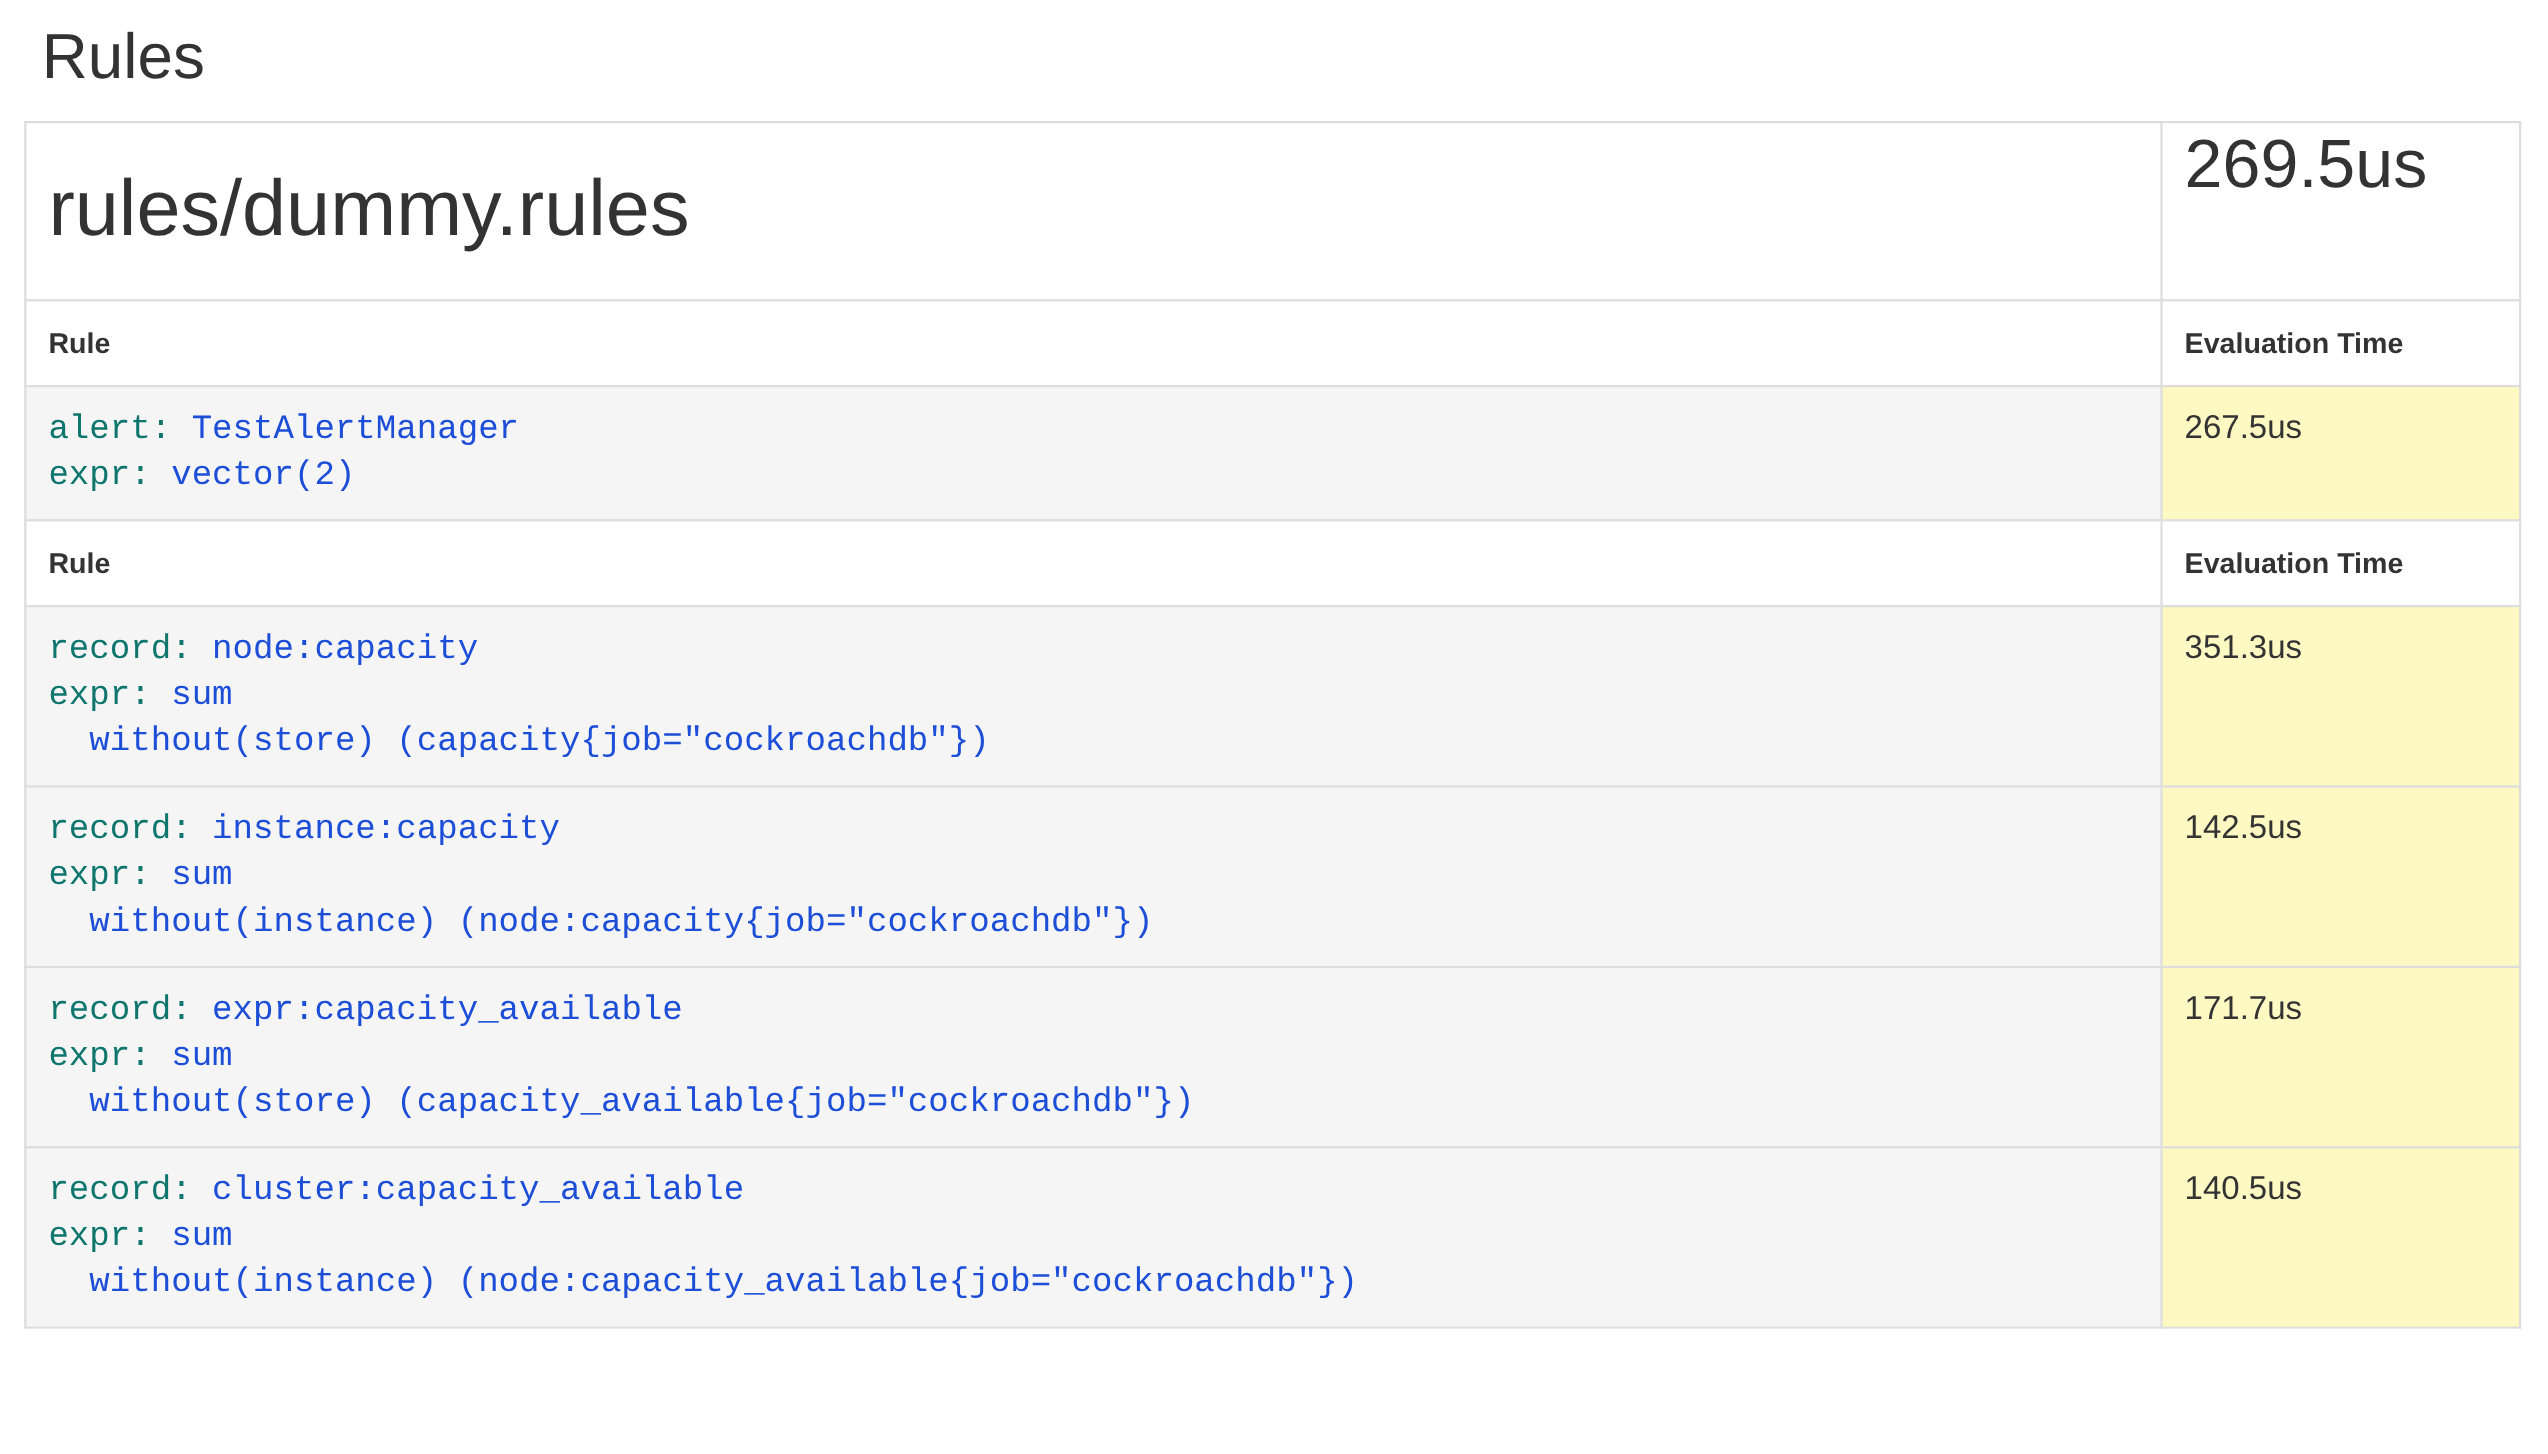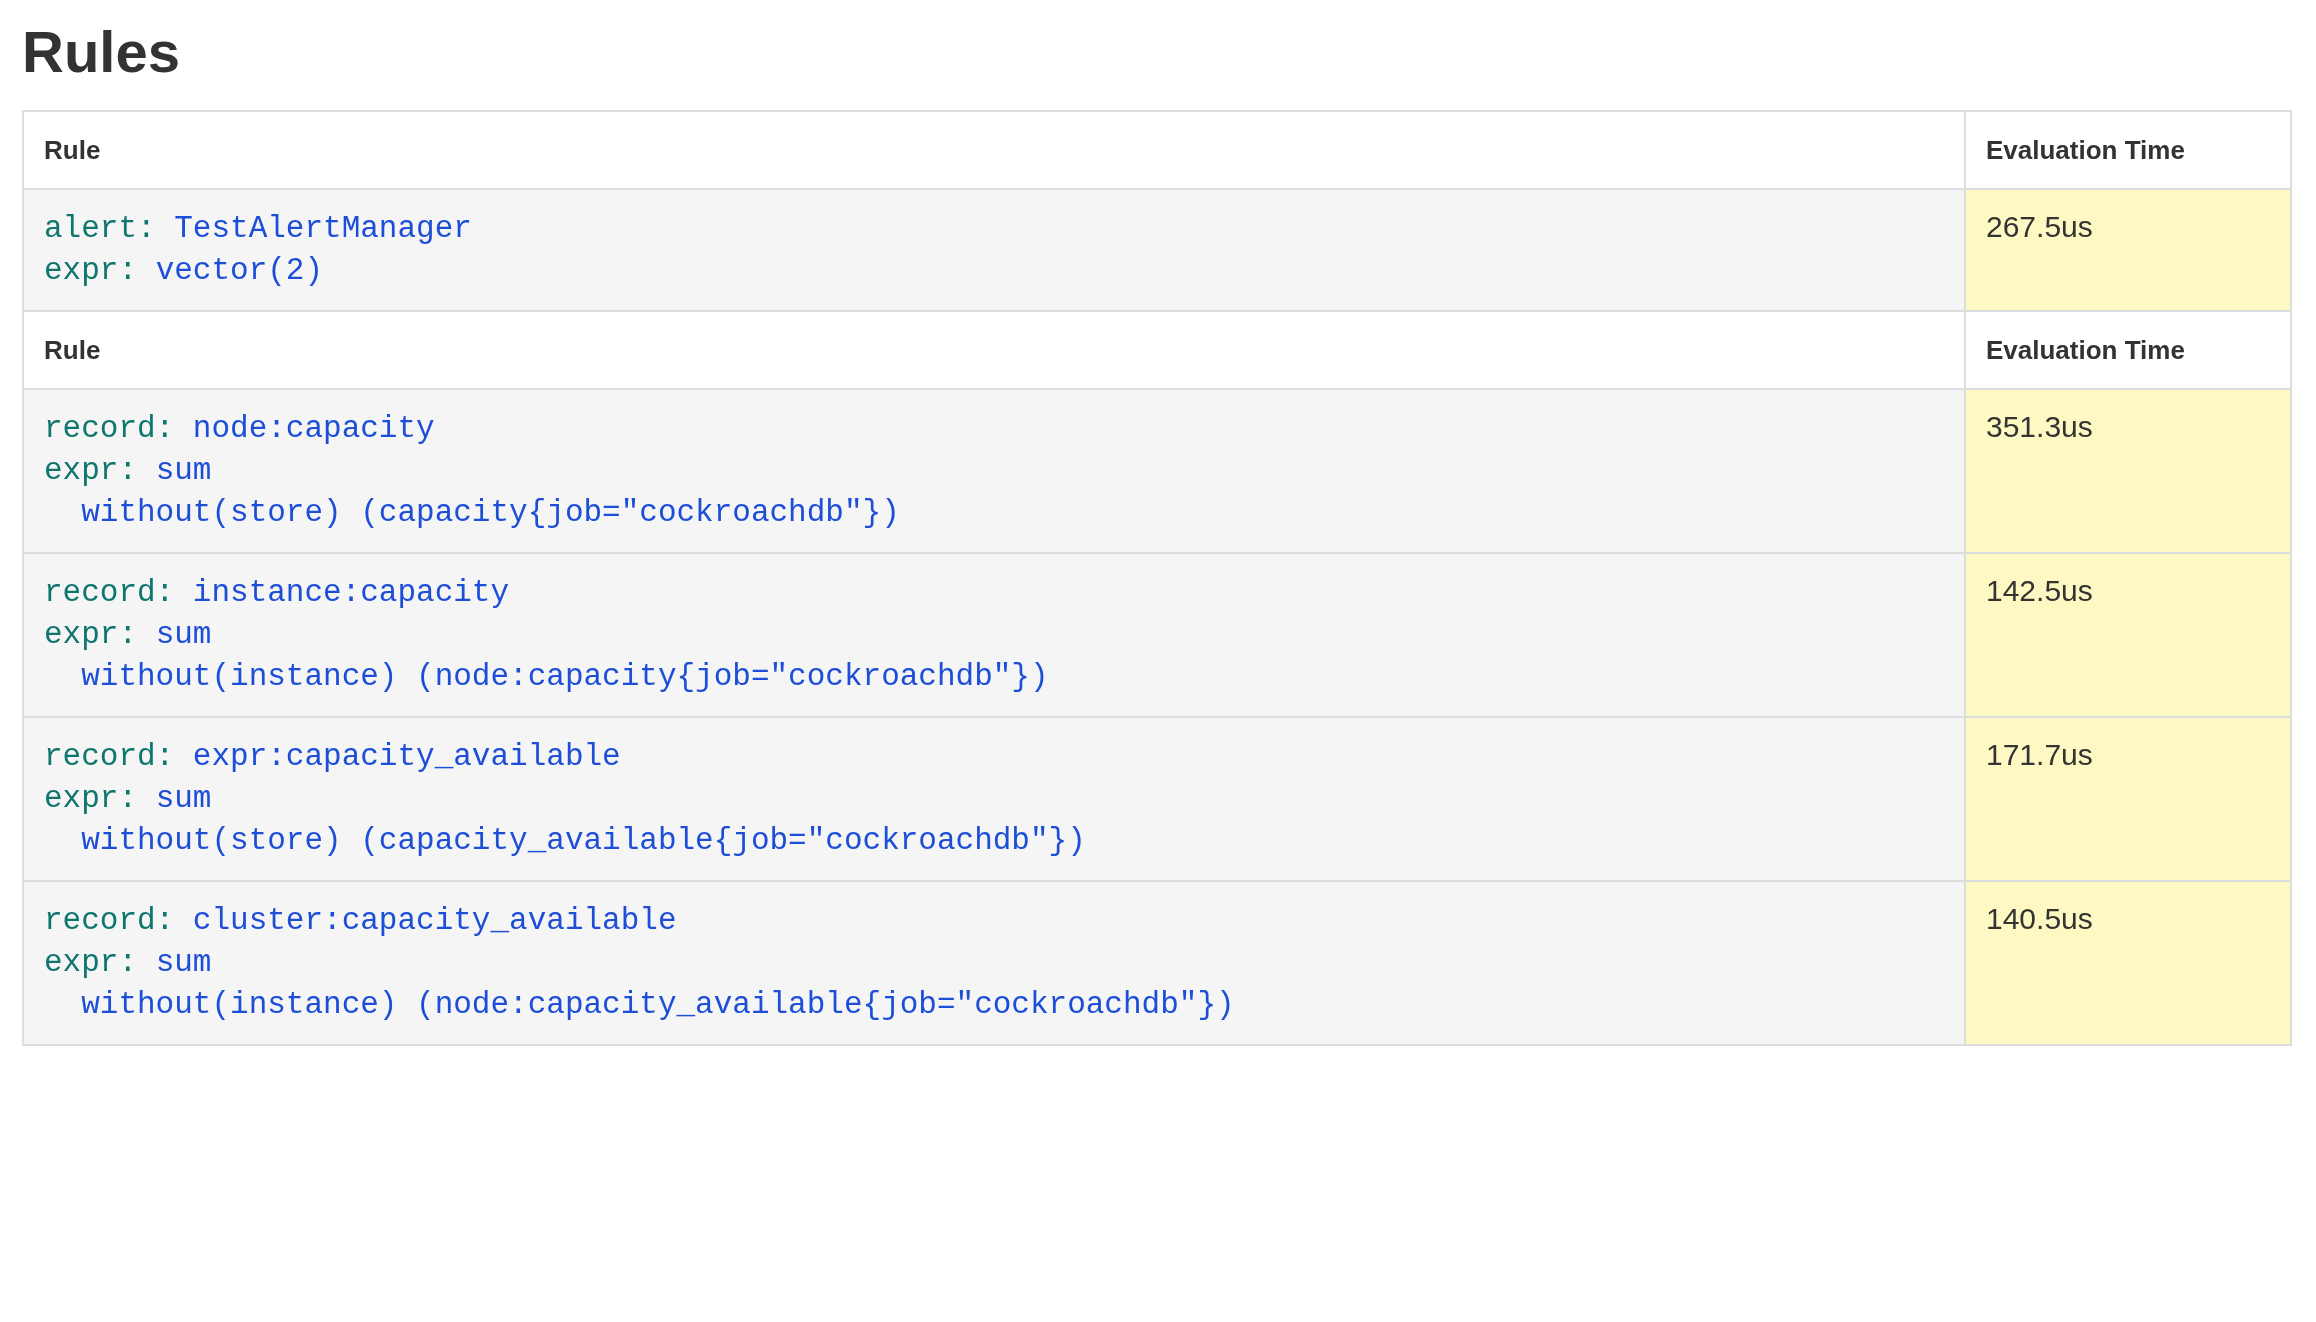--- a/index.html
+++ b/index.html
@@ -9,24 +9,24 @@
     background: #ffffff;
     font-family: "Liberation Sans", sans-serif;
     color: #333333;
   }
   .container {
     width: 2316px;
     padding-left: 22px;
     padding-right: 26px;
   }
   h1.page-title {
-    margin: 20px 0 26px 0;
+    margin: 20px 0 26px 16px;
     font-size: 58px;
     line-height: 64px;
-    font-weight: 700;
+    font-weight: 400;
     color: #333333;
   }
   table.rules-table {
     border-collapse: collapse;
     table-layout: fixed;
     width: 2268px;
   }
   table.rules-table col.col-rule { width: 1942px; }
   table.rules-table col.col-eval { width: 326px; }
   table.rules-table td, table.rules-table th {
@@ -101,20 +101,28 @@
 <div class="container">
   <h1 class="page-title">Rules</h1>
 
   <table class="rules-table">
     <colgroup>
         <col class="col-rule">
         <col class="col-eval">
       </colgroup>
     <tbody>
 
+      <tr class="group-row">
+        <td class="group-name-cell">
+          <h2 class="group-name">rules/dummy.rules</h2>
+        </td>
+        <td class="group-eval-cell">
+          <span class="group-eval">269.5us</span>
+        </td>
+      </tr>
       <tr class="header-row">
         <th class="rule-th">Rule</th>
         <th class="eval-th">Evaluation Time</th>
       </tr>
       <tr class="rule-row">
         <td class="rule-cell">
           <div class="code">
             <div class="code-line"><span class="code-key">alert: </span><a class="code-link" href="#">TestAlertManager</a></div>
             <div class="code-line"><span class="code-key">expr: </span><a class="code-link" href="#">vector(2)</a></div>
           </div>

